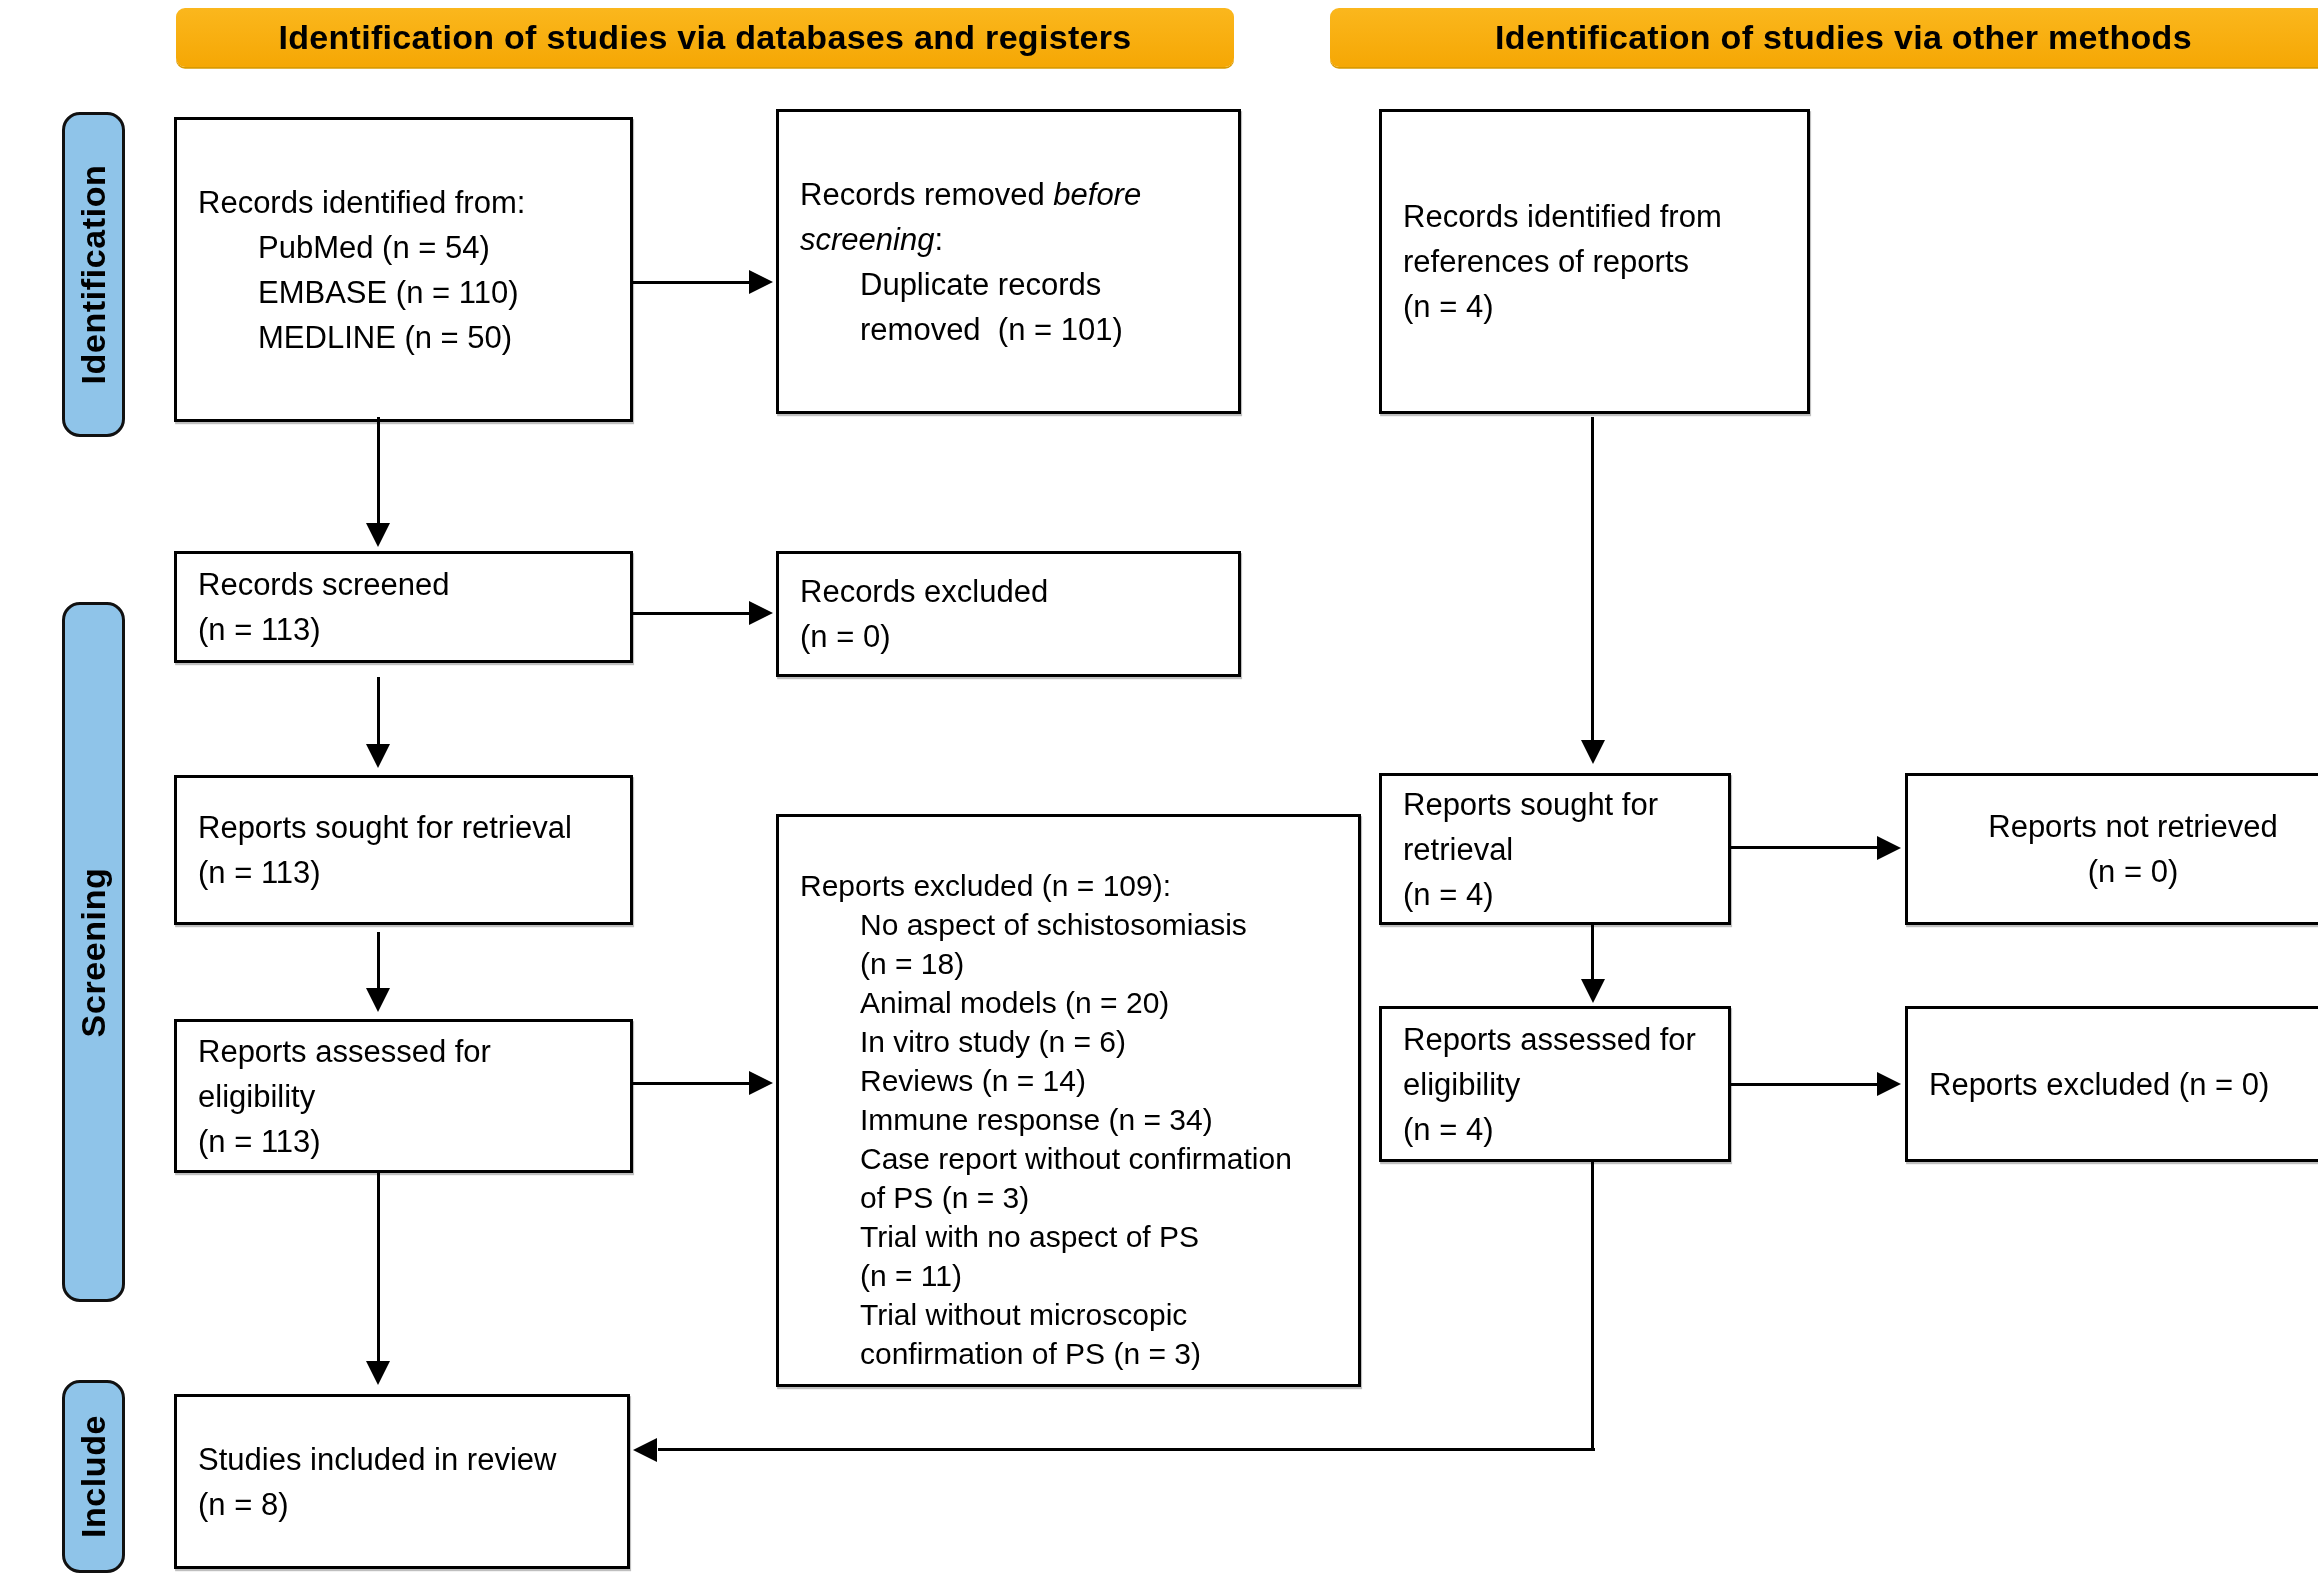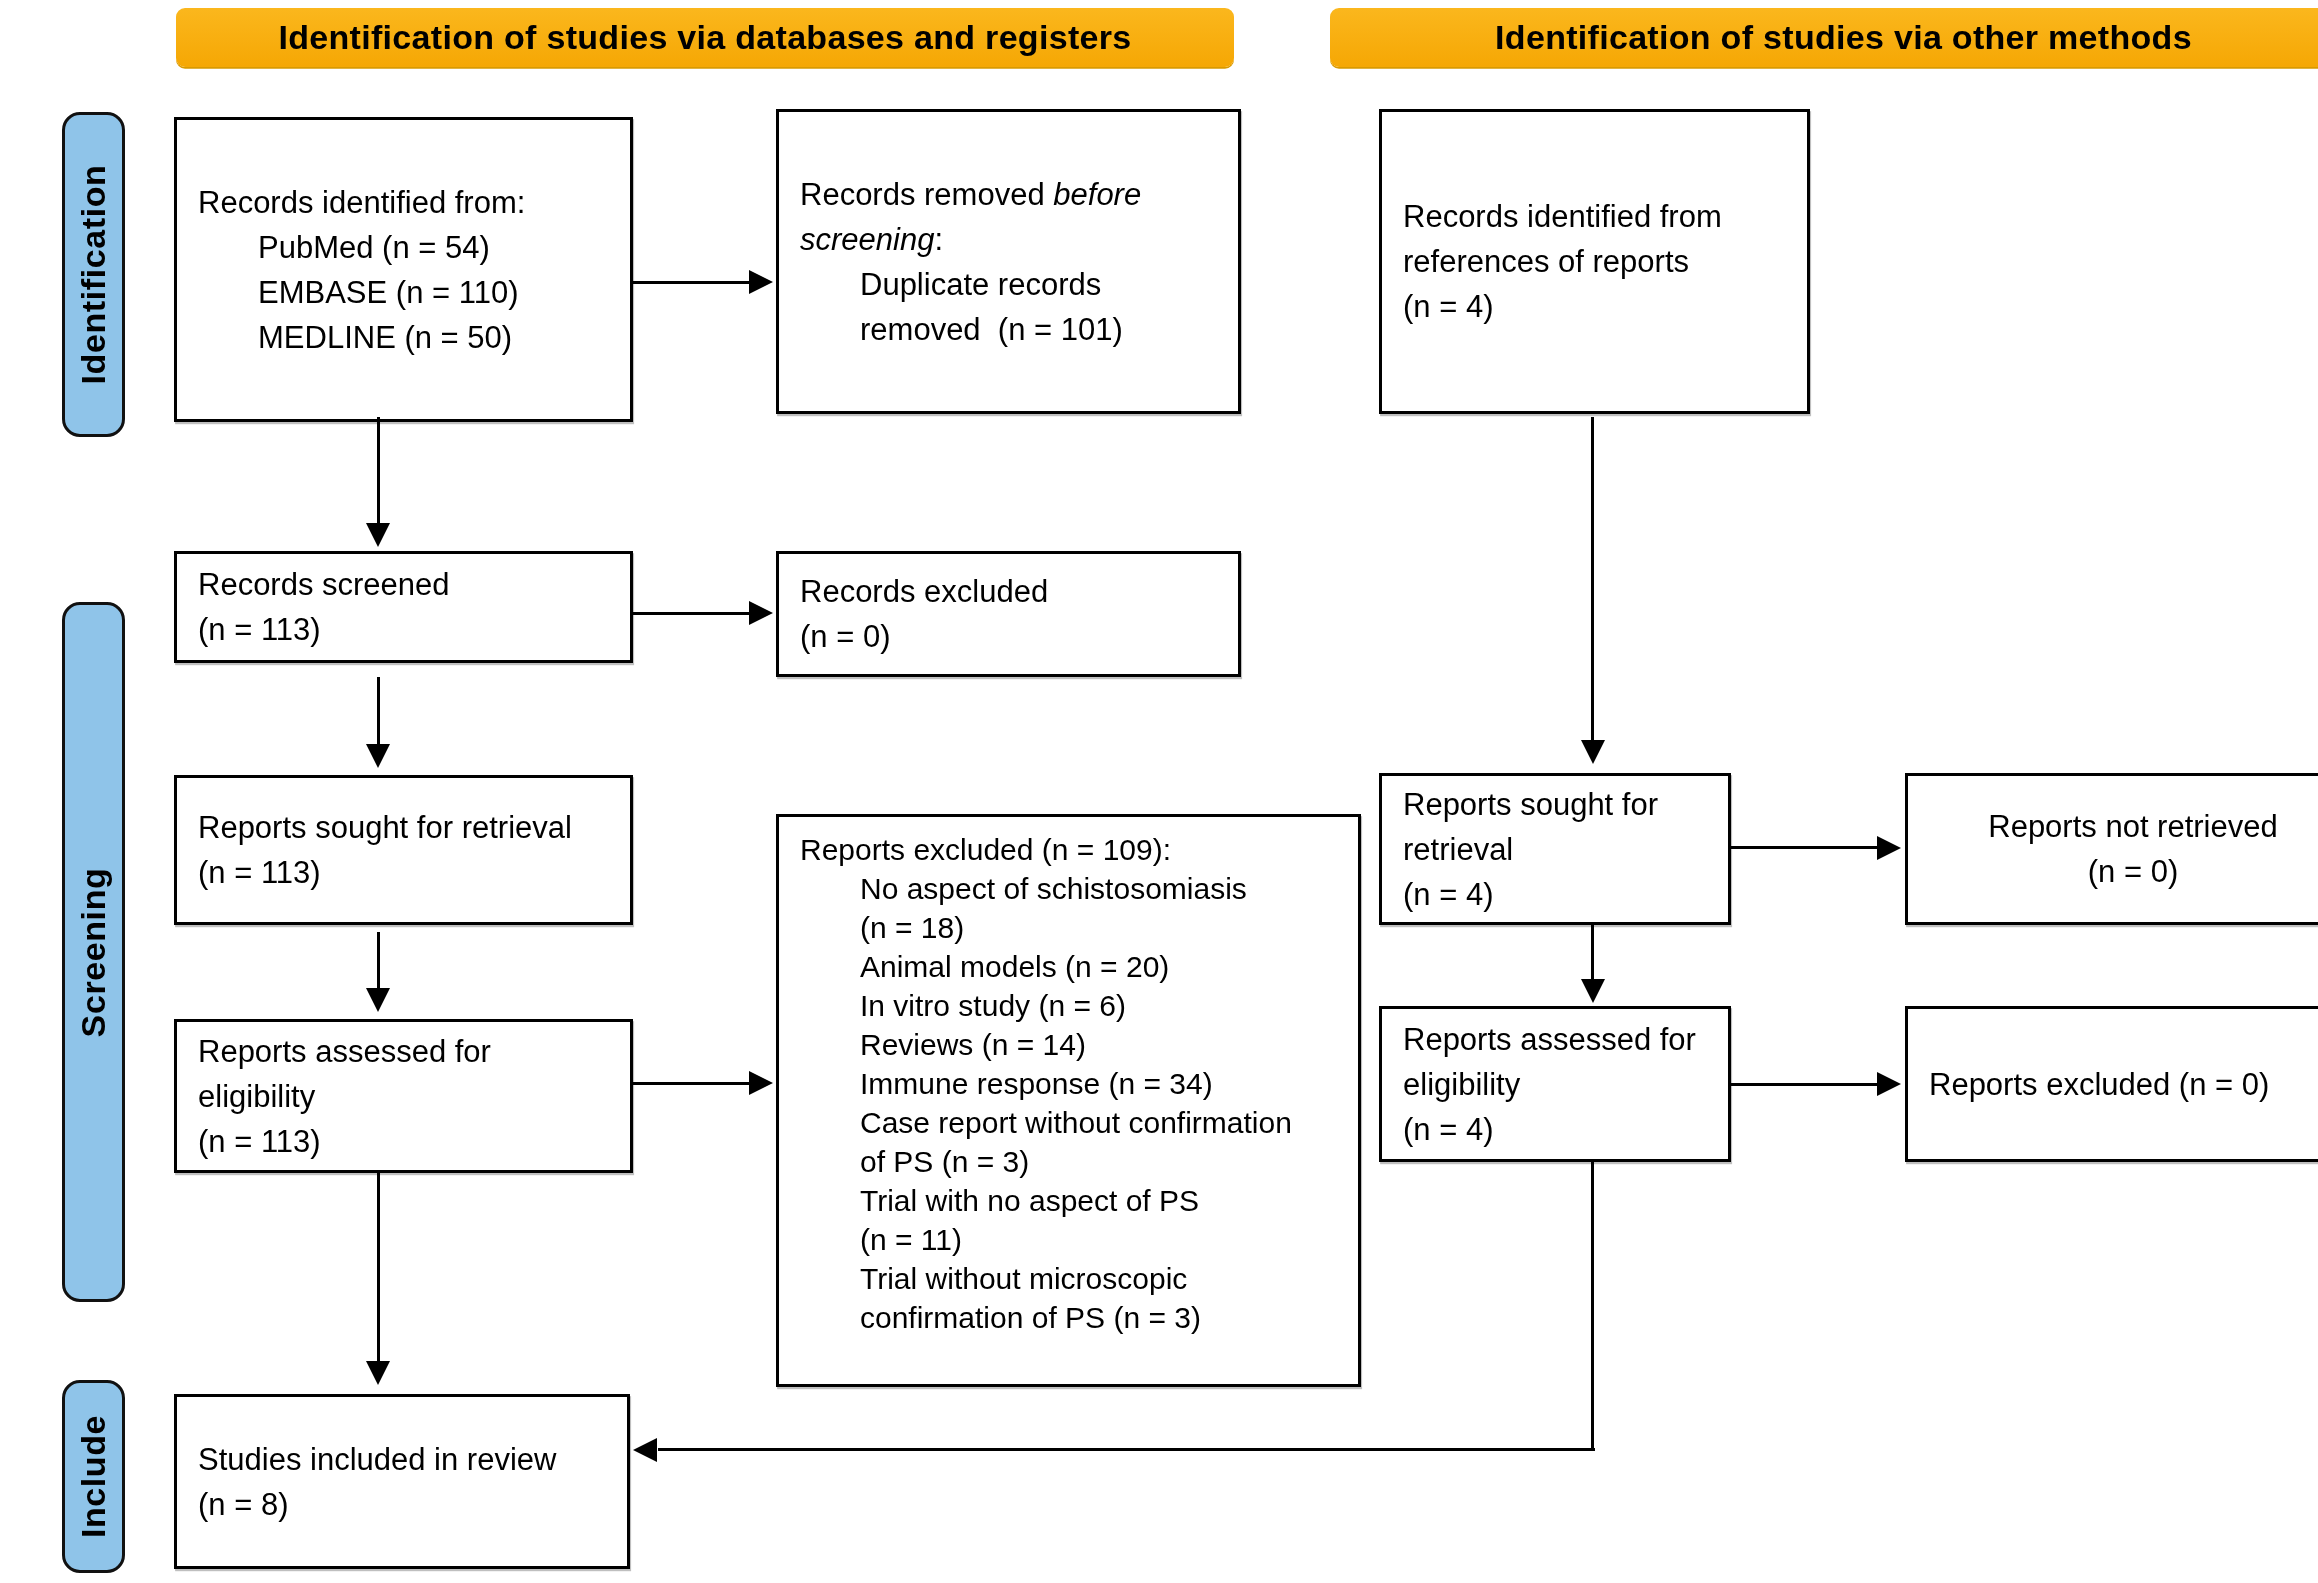--- a/index.html
+++ b/index.html
@@ -26,21 +26,21 @@
   }
   
   .box{
     position:absolute;background:#fff;border:3.9px solid #000;box-sizing:border-box;
     display:flex;flex-direction:column;justify-content:center;
     padding:11.2px 21px;font-size:31px;line-height:45px;
     box-shadow:1.1px 2.2px 0 rgba(0,0,0,0.25);
   }
   .box .ln{white-space:pre;}
   .box .ind{padding-left:60px;}
-  .box.top-align{justify-content:flex-start;padding-top:13px;line-height:39px;font-size:30px;}
+  .box.top-align{justify-content:flex-end;padding-top:13px;line-height:39px;font-size:30px;}
   
   .vline{position:absolute;width:3.4px;background:#000;}
   .hline{position:absolute;height:3.4px;background:#000;}
   .ah-down{position:absolute;width:0;height:0;
     border-left:12.3px solid transparent;border-right:12.3px solid transparent;border-top:24.6px solid #000;}
   .ah-right{position:absolute;width:0;height:0;
     border-top:12.3px solid transparent;border-bottom:12.3px solid transparent;border-left:24.6px solid #000;}
   .ah-left{position:absolute;width:0;height:0;
     border-top:12.3px solid transparent;border-bottom:12.3px solid transparent;border-right:24.6px solid #000;}
   em{font-style:italic;}

